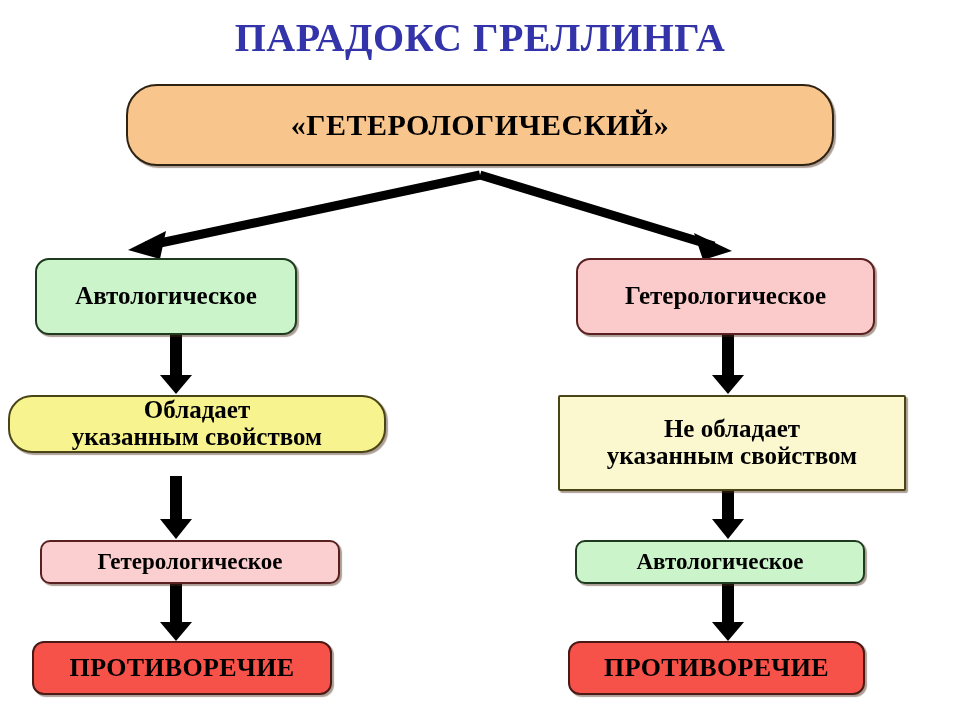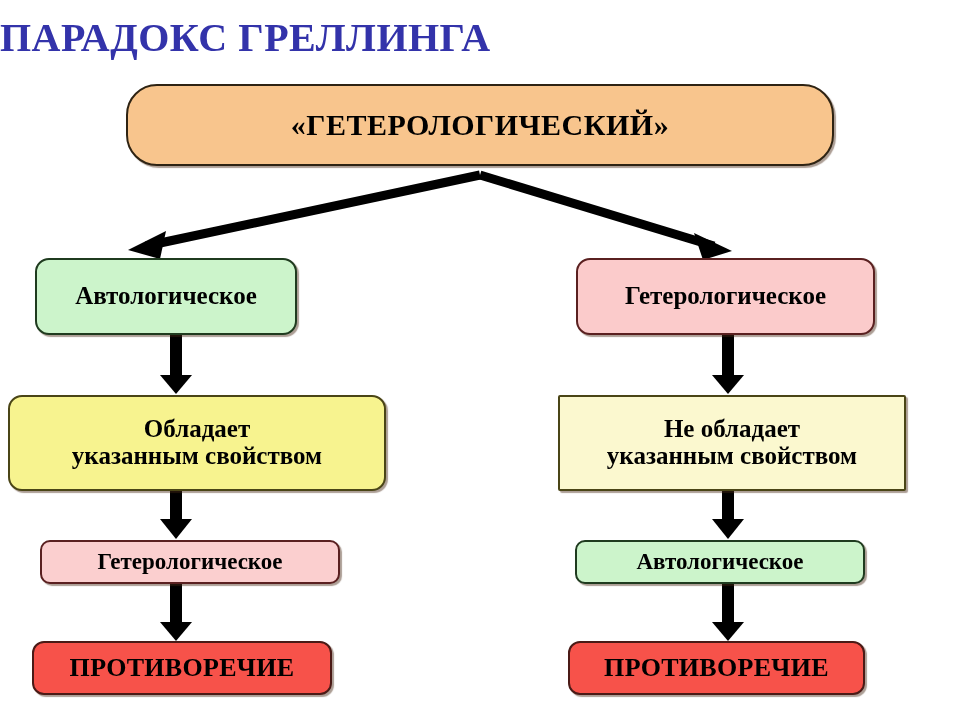--- a/index.html
+++ b/index.html
@@ -27,21 +27,21 @@
     height: 720px;
     pointer-events: none;
   }
 
   
   .title {
     position: absolute;
     left: 0;
     top: 14px;
     width: 960px;
-    text-align: left;
+    text-align: center;
     font-family: "Liberation Serif", "DejaVu Serif", serif;
     font-weight: bold;
     font-size: 40px;
     letter-spacing: 0.5px;
     color: #3333aa;
     white-space: nowrap;
   }
 
   
   .node {
@@ -85,22 +85,22 @@
     width: 299px; height: 77px;
     border-radius: 14px;
     background: #fbcbcb;
     border-color: #5a2020;
     font-size: 25px;
   }
 
   
   .node-r3-left {
     left: 8px;   top: 395px;
-    width: 378px; height: 96px;
-    border-radius: 14px;
+    width: 378px; height: 58px;
+    border-radius: 24px;
     background: #f7f38f;
     border-color: #4a4516;
     font-size: 25px;
   }
   .node-r3-right {
     left: 558px; top: 395px;
     width: 348px; height: 96px;
     border-radius: 2px;
     background: #fbf8cf;
     border-color: #4a4516;

